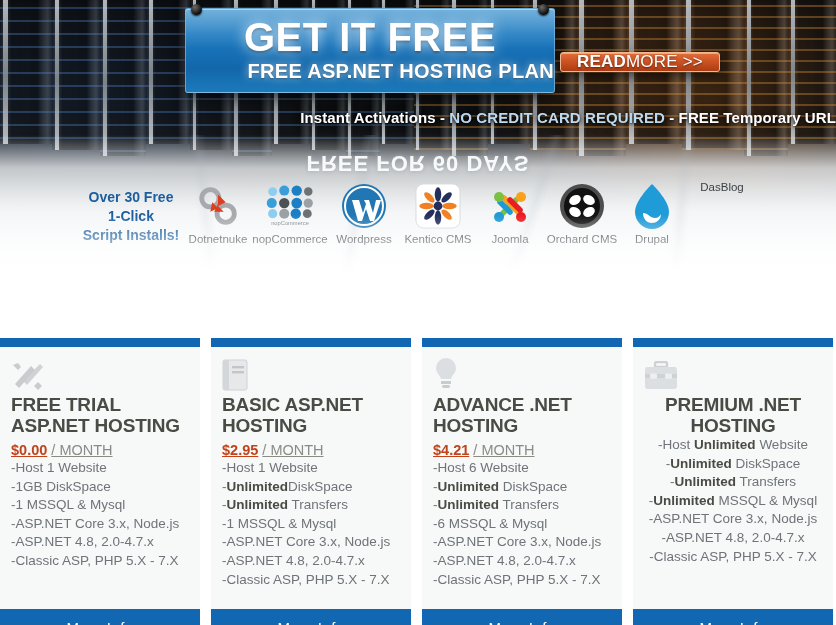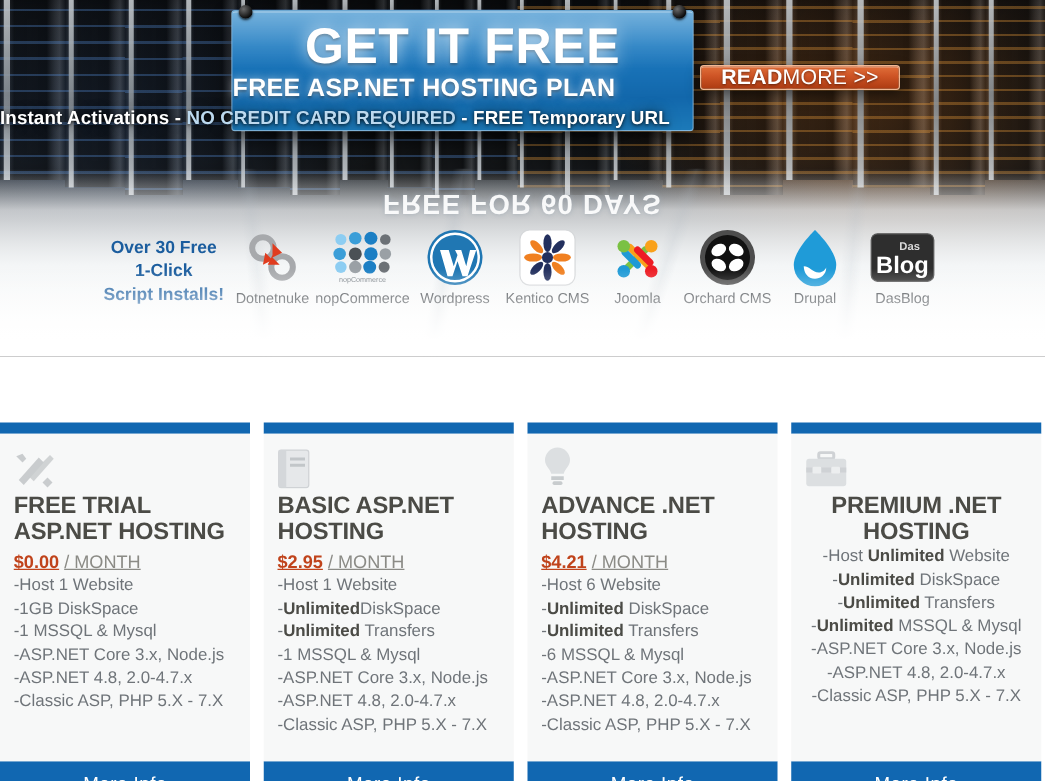--- a/index.html
+++ b/index.html
@@ -62,40 +62,40 @@
       linear-gradient(108deg, rgba(190,198,205,0) 62%, rgba(175,185,195,.45) 63%, rgba(190,198,205,0) 64%),
       linear-gradient(84deg,  rgba(190,198,205,0) 24%, rgba(175,185,195,.40) 25%, rgba(190,198,205,0) 26%),
       linear-gradient(95deg,  rgba(190,198,205,0) 80%, rgba(175,185,195,.40) 81%, rgba(190,198,205,0) 82%);
   }
   .hero-fade{
     position:absolute; left:0; right:0; bottom:0; height:70px;
     background:linear-gradient(180deg, rgba(255,255,255,0), #ffffff 82%);
   }
 
   
-  .sign-wrap{ position:absolute; left:185px; top:8px; width:370px; height:97px; }
+  .sign-wrap{ position:absolute; left:185px; top:8px; width:370px; height:85px; }
   .sign{
     position:absolute; inset:0;
     background: linear-gradient(180deg, #3f93cf 0%, #1d7ac0 30%, #1267ab 72%, #1c7ab9 100%);
     border:1px solid rgba(255,255,255,.35);
     border-radius:3px;
     box-shadow: 0 6px 14px rgba(0,0,0,.55), inset 0 1px 0 rgba(255,255,255,.45);
   }
   .sign .glow{
     position:absolute; left:0; right:0; top:0; height:48%;
     background:linear-gradient(180deg, rgba(255,255,255,.28), rgba(255,255,255,0));
     border-radius:3px 3px 0 0;
   }
   .sign-title{
     position:relative; text-align:center; color:#fff; font-weight:bold;
     font-size:40px; line-height:44px; letter-spacing:.5px; padding-top:6px;
     text-shadow: 0 0 14px rgba(255,255,255,.85), 0 2px 2px rgba(0,0,0,.35);
   }
   .sign-sub{
-    position:relative; text-align:left; color:#fff; font-weight:bold;
+    position:relative; text-align:right; color:#fff; font-weight:bold;
     font-size:20px; line-height:24px; letter-spacing:.3px;
     text-shadow: 0 0 8px rgba(255,255,255,.7), 0 1px 2px rgba(0,0,0,.4);
   }
   .nail{
     position:absolute; width:11px; height:11px; border-radius:50%;
     background: radial-gradient(circle at 35% 30%, #6b6b6b, #0c0c0c 70%);
     box-shadow:0 1px 2px rgba(0,0,0,.8);
     top:-4px;
   }
   .nail.l{ left:6px; } .nail.r{ right:6px; }
@@ -113,21 +113,21 @@
     box-shadow:0 4px 10px rgba(0,0,0,.5), inset 0 1px 0 rgba(255,255,255,.4);
     display:flex; align-items:center; justify-content:center;
     color:#fff; font-size:17px; letter-spacing:.2px;
     text-shadow:0 1px 2px rgba(0,0,0,.5);
     cursor:pointer;
   }
   .readmore b{ font-weight:bold; }
   .readmore i{ font-style:normal; font-weight:normal; }
 
   .tagline{
-    position:absolute; left:0; right:0; top:86px; text-align:left;
+    position:absolute; left:0; right:0; top:109px; text-align:right;
     font-size:15px; font-weight:bold; color:#ffffff;
     text-shadow:0 1px 3px rgba(0,0,0,.85), 0 0 10px rgba(0,0,0,.6);
     letter-spacing:.1px;
   }
   .tagline .hl{ color:#bcd9ef; }
 
   .reflection{
     position:absolute; left:0; right:0; top:150px; text-align:center;
     font-size:22px; font-weight:bold; color:rgba(255,255,255,.92);
     transform:scaleY(-1); letter-spacing:1px;
@@ -364,27 +364,20 @@
           <div class="script-item" style="left: 614px;">
             <div class="script-ico">
               <svg width="46" height="48" viewBox="0 0 46 48">
                 <path d="M23 2 C23 2 6 18 6 30 a17 17 0 0 0 34 0 C40 18 23 2 23 2 Z" fill="#1f9bd8"></path>
                 <path d="M14 31 c5 0 7 5 12 5 3 0 5-2 6-4 0 6-5 9-9 9-6 0-9-5-9-10z" fill="#fff"></path>
               </svg>
             </div>
             <div class="script-name">Drupal</div>
           </div>
           <div class="script-item" style="left: 684px;">
-            <div class="script-ico">
-              <svg width="52" height="40" viewBox="0 0 52 40">
-                <rect x="1" y="1" width="50" height="38" rx="5" fill="#2e2e2e" stroke="#575757"></rect>
-                <text x="40" y="14" font-size="9" fill="#d9d9d9" text-anchor="end" font-family="Liberation Sans, sans-serif" font-weight="bold">Das</text>
-                <text x="26" y="32" font-size="19" fill="#fff" text-anchor="middle" font-family="Liberation Sans, sans-serif" font-weight="bold">Blog</text>
-              </svg>
-            </div>
             <div class="script-name">DasBlog</div>
           </div>
         </div>
     </div>
 
     <div class="hero-fade"></div>
   </div>
 
   <div class="cards" id="cards">
       <div class="card" style="left: 0px;">

